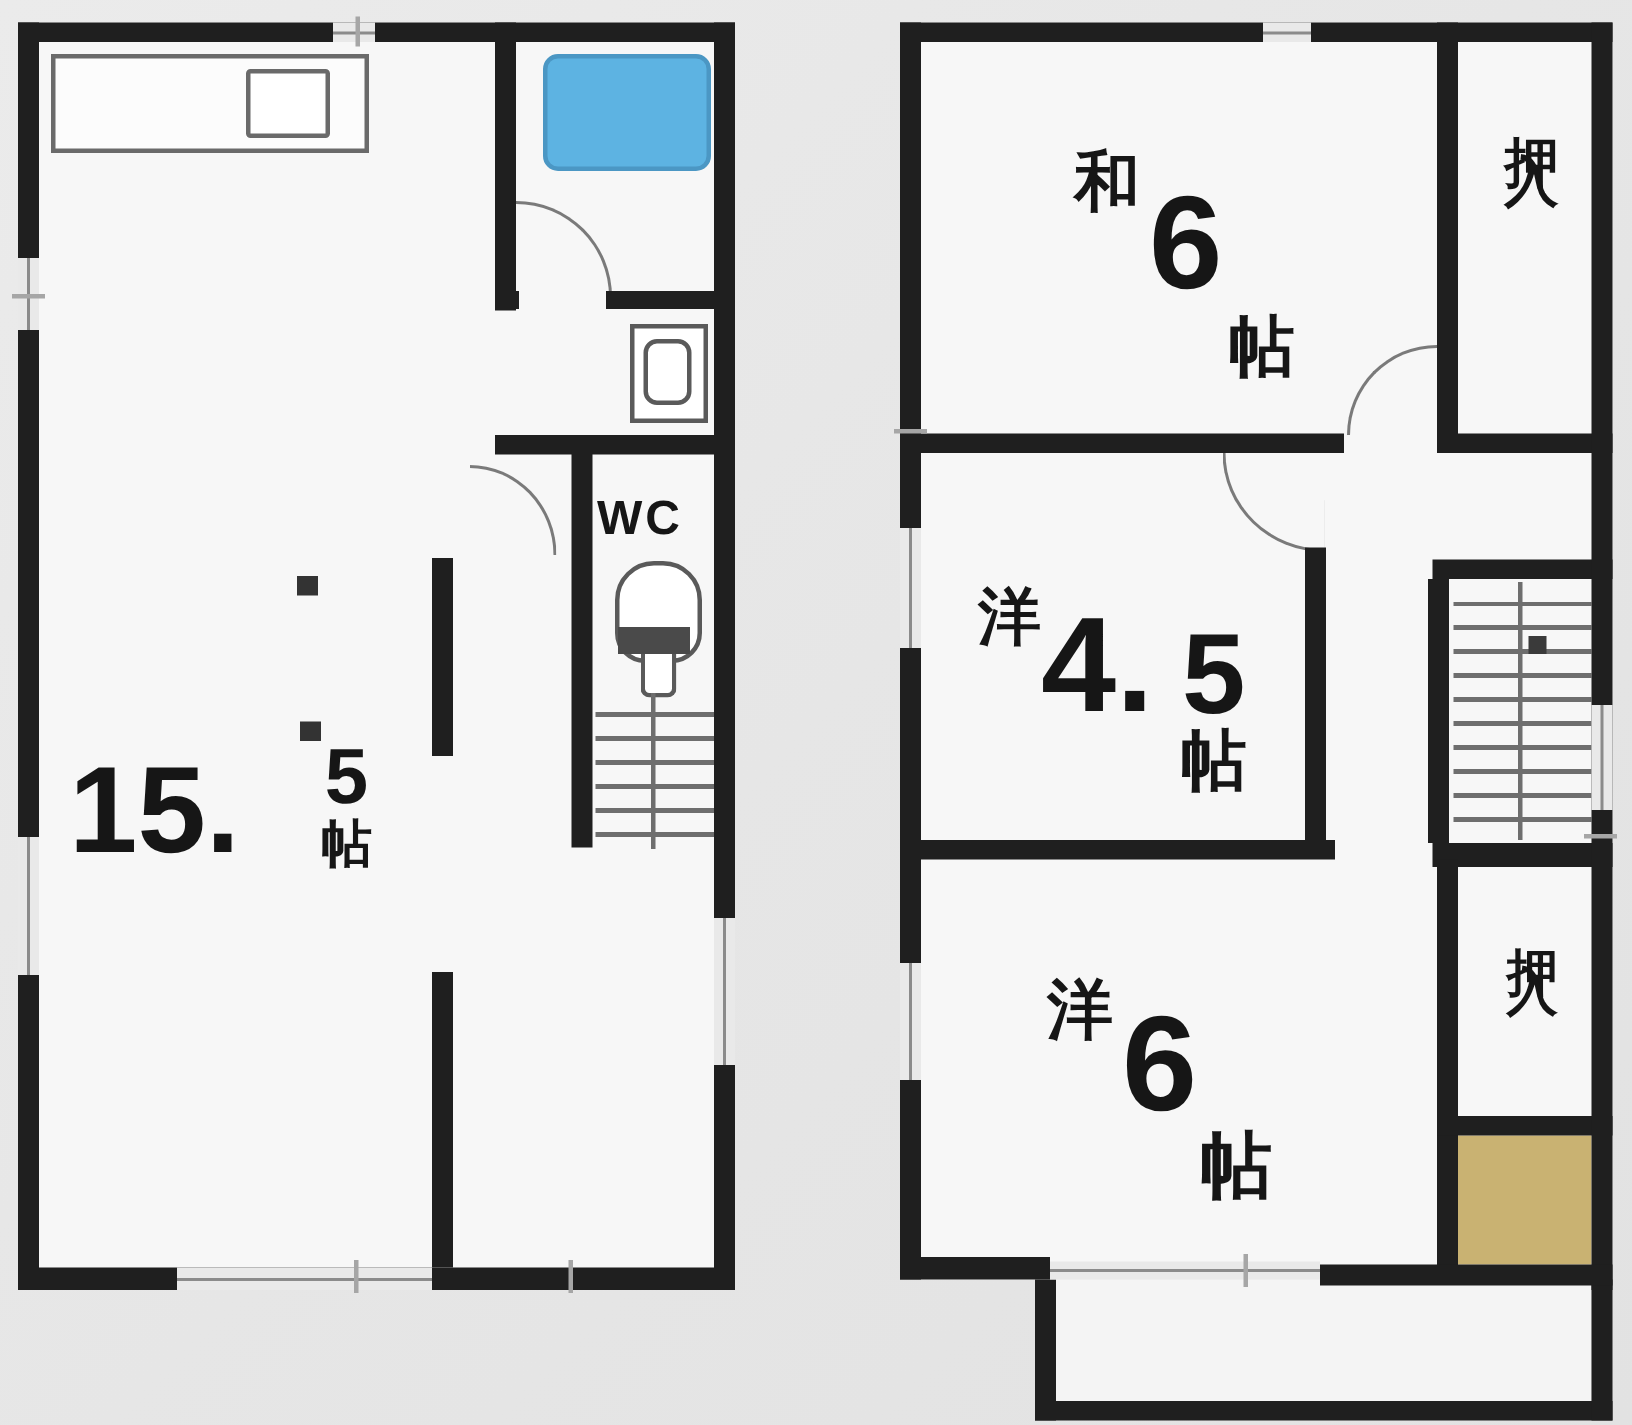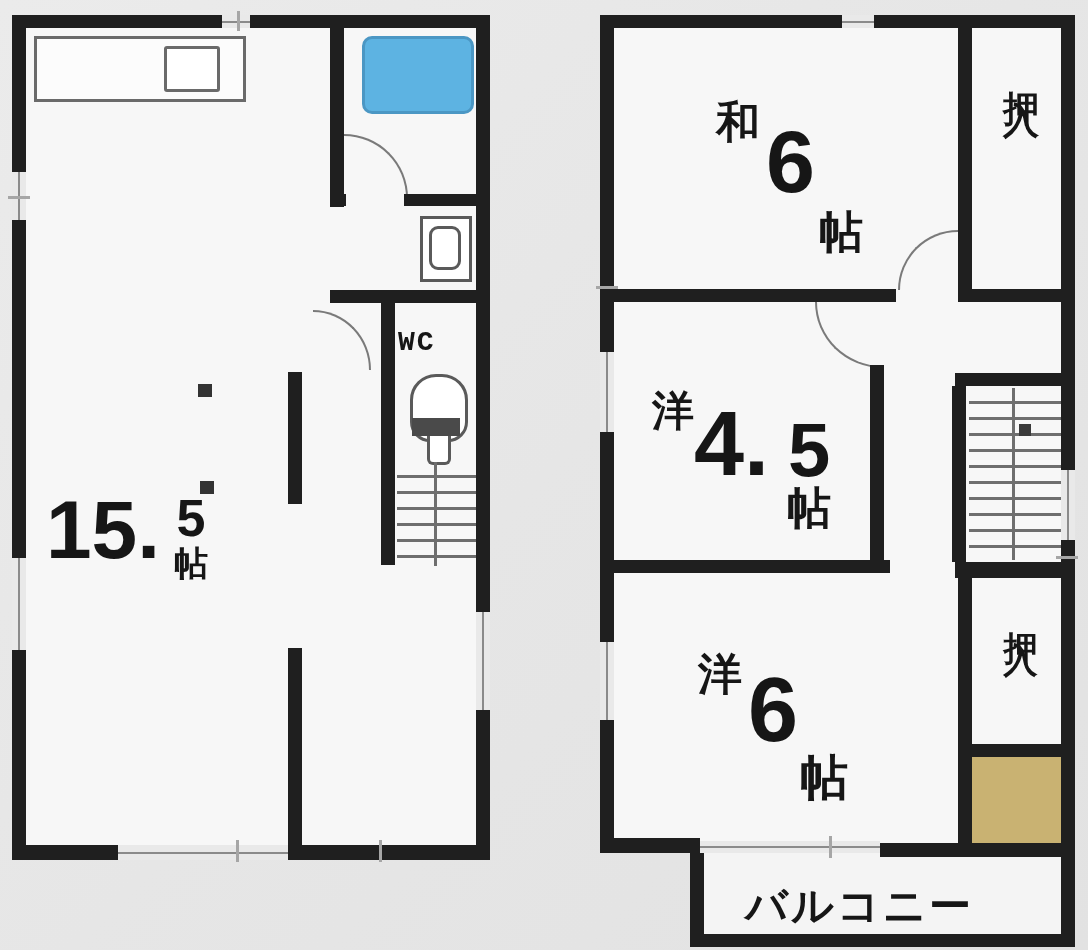--- a/index.html
+++ b/index.html
@@ -65,25 +65,25 @@
   <div class="wall" style="left:12px;top:845px;width:478px;height:15px;"></div>
   <div class="wall" style="left:12px;top:15px;width:14px;height:845px;"></div>
   <div class="wall" style="left:476px;top:15px;width:14px;height:845px;"></div>
 
   <div class="win win-h" style="left:222px;top:15px;width:28px;height:13px;"></div>
   <div class="win win-v" style="left:12px;top:172px;width:14px;height:48px;"></div>
   <div class="win win-v" style="left:12px;top:558px;width:14px;height:92px;"></div>
   <div class="win win-v" style="left:476px;top:612px;width:14px;height:98px;"></div>
   <div class="win win-h" style="left:118px;top:845px;width:170px;height:15px;"></div>
 
-  <div class="jp" style="left:398px;top:327px;font-size:28px;letter-spacing:2px;font-family:Liberation Mono, monospace;">
+  <div class="jp" style="left:398px;top:327px;font-size:32px;letter-spacing:2px;">
     <span>WC</span>
   </div>
   <div class="jp" style="left:46px;top:476px;">
-    <div style="display:flex;align-items:center;margin-top:4px;">
+    <div style="display:flex;align-items:flex-end;margin-top:4px;gap:40px;">
       <span style="font-size:82px;line-height:0.95;">15.</span>
       <div style="display:flex;flex-direction:column;align-items:center;margin-left:14px;margin-top:12px;">
         <span style="font-size:52px;line-height:1;">5</span>
         <span style="font-size:34px;line-height:1;margin-top:2px;">帖</span>
       </div>
     </div>
   </div>
 
   <div class="room-bg" style="left:600px;top:15px;width:475px;height:838px;"></div>
 
@@ -144,23 +144,20 @@
     <span style="font-size:90px;line-height:0.9;margin-top:24px;margin-left:6px;">6</span>
     <span style="font-size:48px;line-height:1;margin-top:108px;margin-left:2px;">帖</span>
   </div>
 
   <div class="jp vtext" style="left:996px;top:62px;height:200px;font-size:36px;">
     <span>押入</span>
   </div>
   <div class="jp vtext" style="left:998px;top:605px;height:150px;font-size:34px;">
     <span>押入</span>
   </div>
-  <div class="jp" style="left:745px;top:878px;font-size:42px;letter-spacing:3px;">
-    <span>バルコニー</span>
-  </div>
 
   <div class="tick" style="left:236px;top:840px;width:3px;height:22px;"></div>
   <div class="tick" style="left:379px;top:840px;width:3px;height:22px;"></div>
   <div class="tick" style="left:237px;top:11px;width:3px;height:20px;"></div>
   <div class="tick" style="left:8px;top:196px;width:22px;height:3px;"></div>
   <div class="tick" style="left:829px;top:836px;width:3px;height:22px;"></div>
   <div class="tick" style="left:1056px;top:556px;width:22px;height:3px;"></div>
   <div class="tick" style="left:596px;top:286px;width:22px;height:3px;"></div>
 
 </div>

